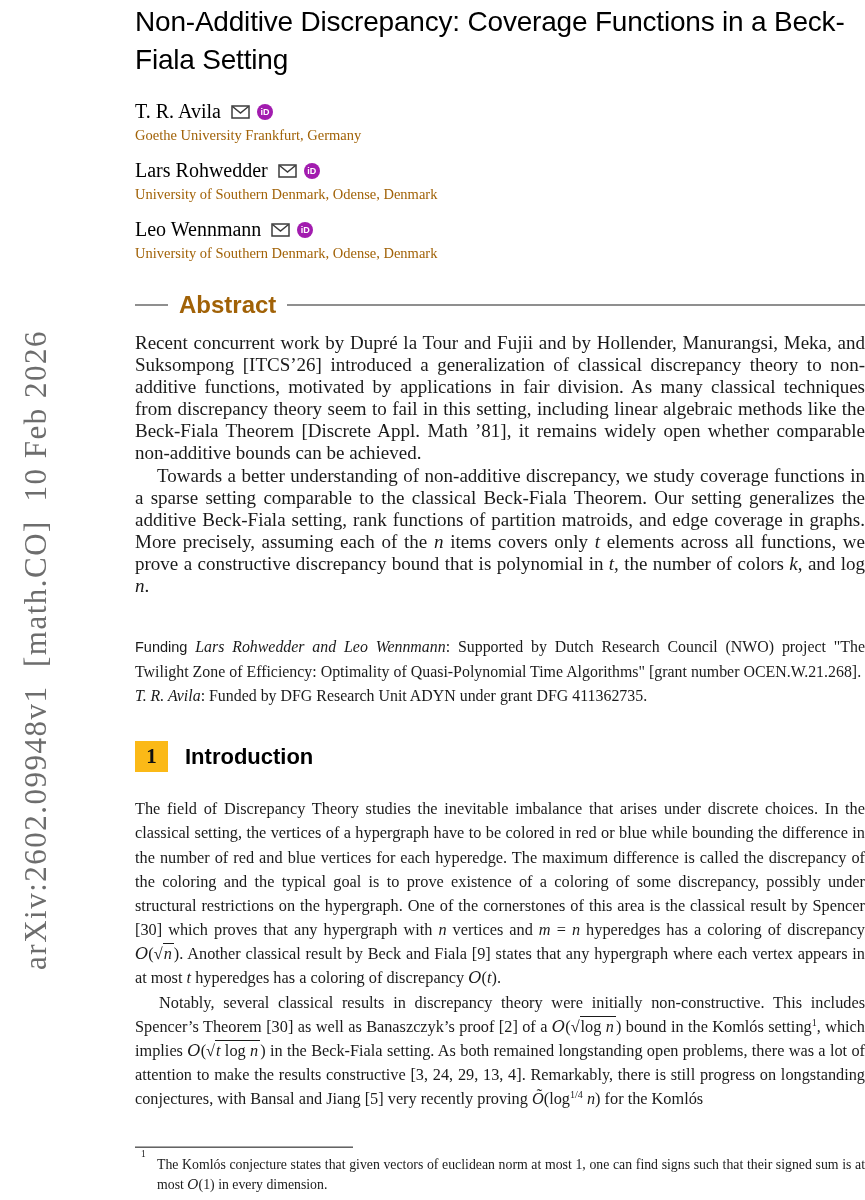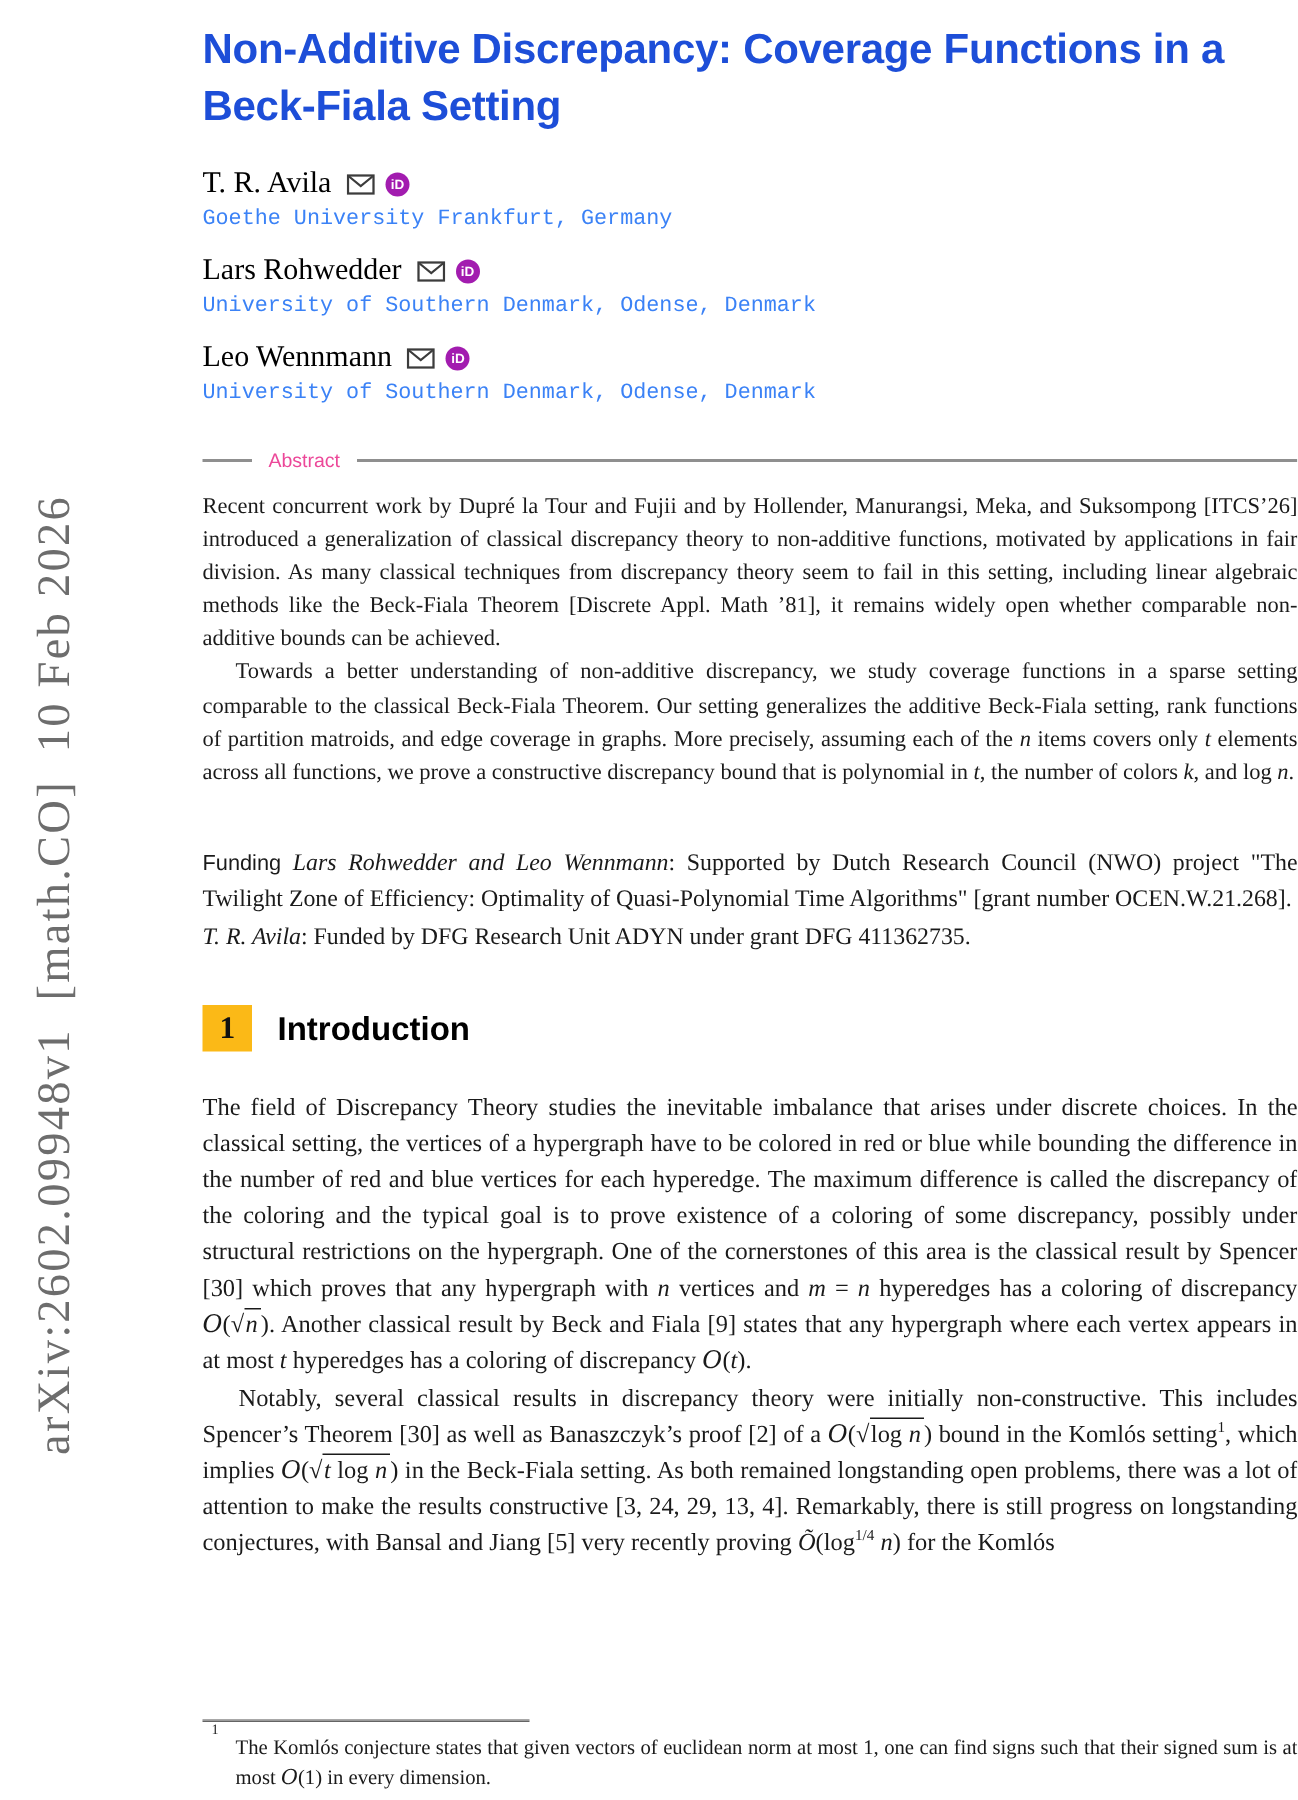--- a/index.html
+++ b/index.html
@@ -26,27 +26,27 @@
     color: #6d6d6d;
   }
   
   .content {
     position: absolute;
     left: 135px;
     top: 0;
     width: 730px;
   }
   .paper-title {
-    padding-top: 14px;
-    font-family: "Liberation Sans", sans-serif;
-    font-weight: bold;
+    padding-top: 3px;
+    font-family: "Liberation Sans", sans-serif;
+    font-weight: normal;
     font-size: 28px;
     line-height: 38px;
     letter-spacing: -0.2px;
-    color: #1d4ed8;
+    color: #000000;
   }
   .author-block { margin-top: 15px; }
   .author-block.first { margin-top: 21px; }
   .author-line {
     display: flex;
     align-items: center;
     gap: 7px;
   }
   .author-name { font-size: 20px; color: #000; }
   .email-icon { display: inline-flex; margin-left: 3px; }
@@ -55,40 +55,40 @@
     border-radius: 50%;
     background: #a21caf;
     color: #ffffff;
     font-family: "Liberation Sans", sans-serif;
     font-weight: bold;
     font-size: 9px;
     display: inline-flex;
     align-items: center;
     justify-content: center;
   }
-  .affiliation { margin-top: 4px; font-size: 14.5px; color: #3b82f6; font-family: Liberation Mono, monospace; }
+  .affiliation { margin-top: 4px; font-size: 14.5px; color: #a16207; }
 
   
   .abstract-heading {
     margin-top: 29px;
     display: flex;
     align-items: center;
     gap: 11px;
   }
   .abs-rule { height: 2px; background: #8f8f8f; }
   .abs-rule.short { width: 33px; }
   .abs-rule.long { flex: 1; }
   .abstract-heading .label {
     font-family: "Liberation Sans", sans-serif;
-    font-weight: normal;
-    font-size: 13px;
-    color: #ec4899;
+    font-weight: bold;
+    font-size: 24px;
+    color: #a16207;
   }
   .abs-par {
-    font-size: 15px;
+    font-size: 19px;
     line-height: 22.1px;
     text-align: justify;
   }
   .abs-par.p1 { margin-top: 13px; }
   .abs-par.p2 { text-indent: 22px; }
 
   
   .funding {
     margin-top: 38px;
     font-size: 15.9px;

